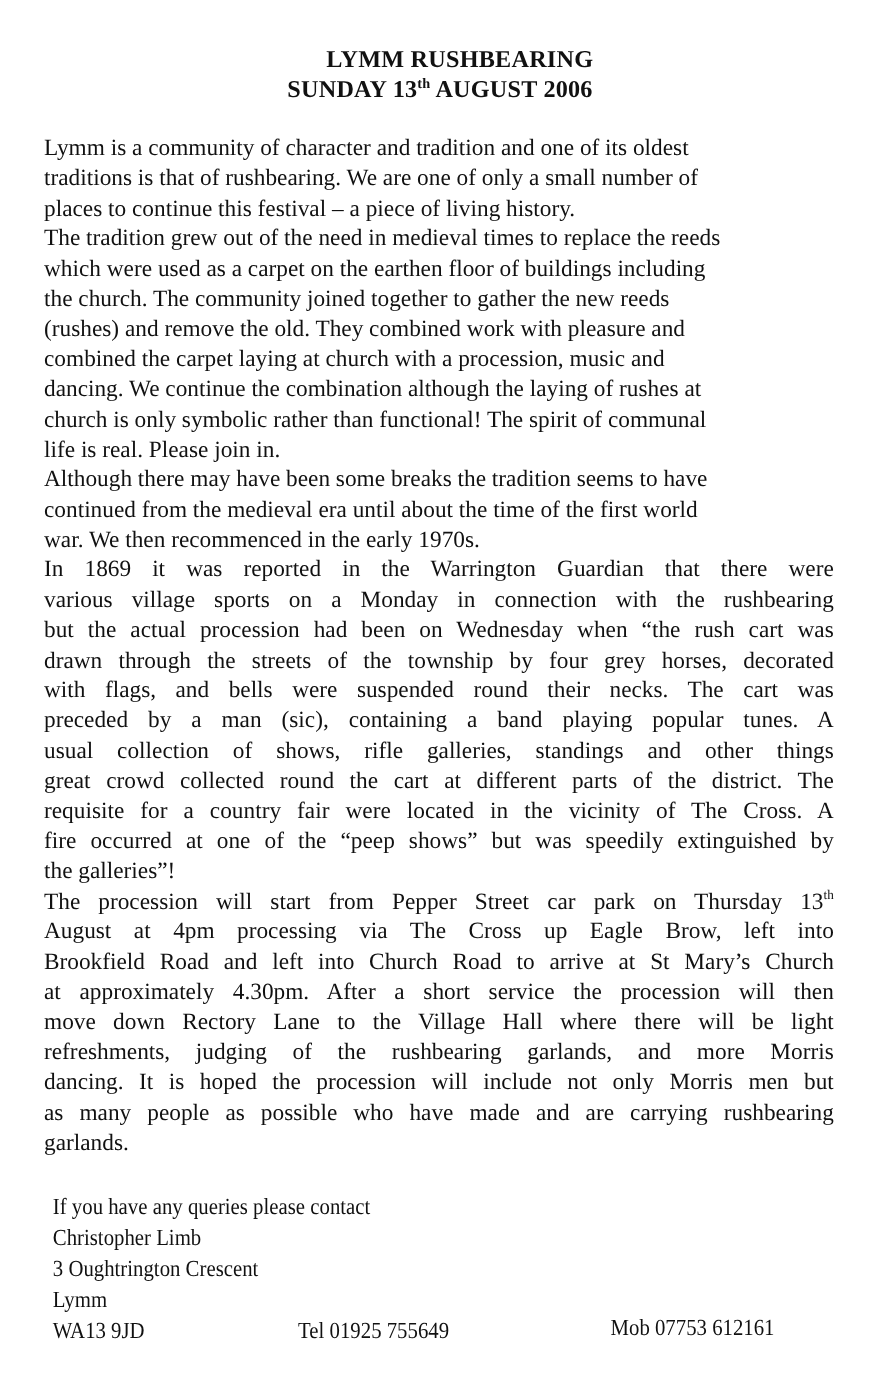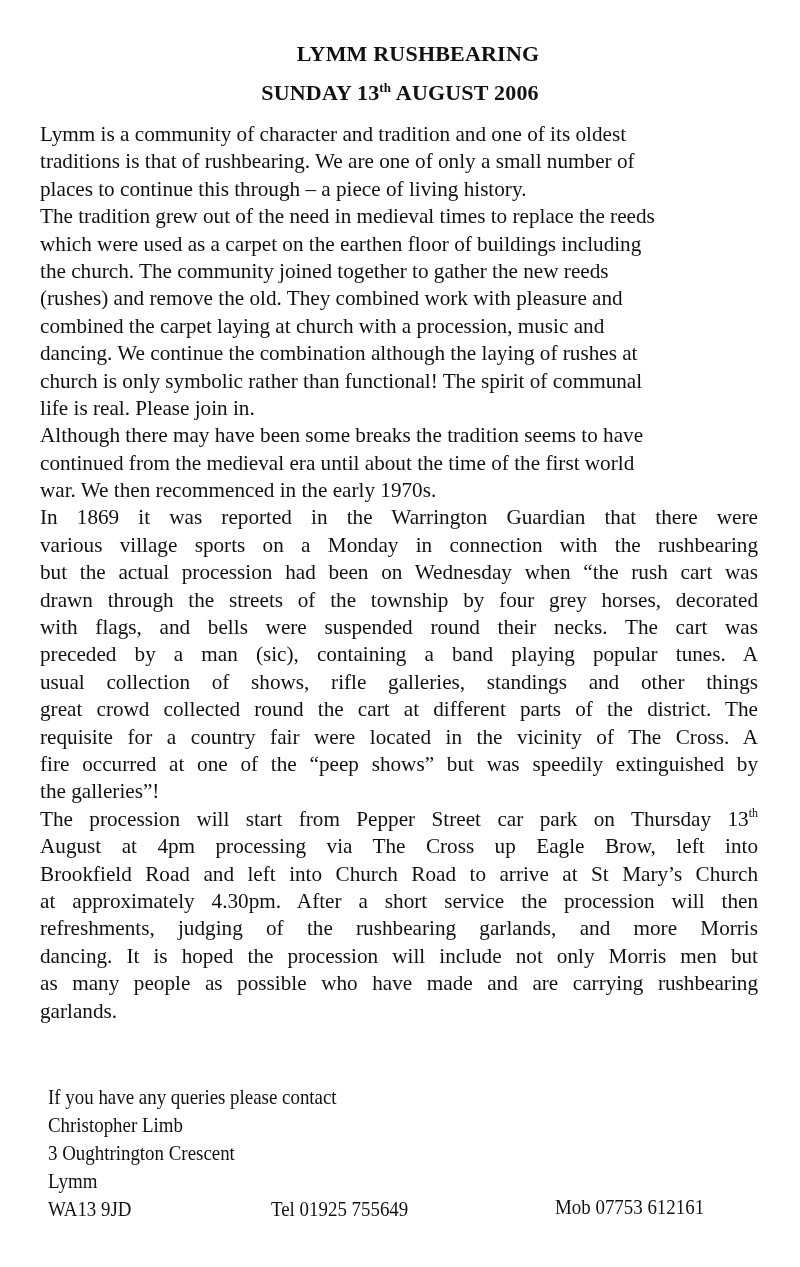--- a/index.html
+++ b/index.html
@@ -25,21 +25,21 @@
       line-height: 26px;
       letter-spacing: 0.2px;
     }
     .title sup {
       font-size: 13px;
       vertical-align: 0;
       position: relative;
       top: -8px;
     }
     #title-1 { top: 41px; padding-left: 18px; }
-    #title-2 { top: 80px; }
+    #title-2 { top: 68px; }
 
     .body-text {
       position: absolute;
       left: 40px;
       top: 121px;
       width: 718px;
       font-size: 21.2px;
       line-height: 27.4px;
     }
     .line {
@@ -100,21 +100,21 @@
 <div class="title" id="title-1">
   <span>LYMM RUSHBEARING</span>
 </div>
 <div class="title" id="title-2">
   <span>SUNDAY 13</span><sup>th</sup><span> AUGUST 2006</span>
 </div>
 
 <div class="body-text" id="body-text">
     <span class="line"><span>Lymm is a community of character and tradition and one of its oldest</span></span>
     <span class="line"><span>traditions is that of rushbearing. We are one of only a small number of</span></span>
-    <span class="line"><span>places to continue this through – a piece of living history.</span></span>
+    <span class="line"><span>places to continue this festival – a piece of living history.</span></span>
     <span class="line"><span>The tradition grew out of the need in medieval times to replace the reeds</span></span>
     <span class="line"><span>which were used as a carpet on the earthen floor of buildings including</span></span>
     <span class="line"><span>the church. The community joined together to gather the new reeds</span></span>
     <span class="line"><span>(rushes) and remove the old. They combined work with pleasure and</span></span>
     <span class="line"><span>combined  the carpet laying at church with a procession, music and</span></span>
     <span class="line"><span>dancing. We continue the combination although the laying of rushes at</span></span>
     <span class="line"><span>church is only symbolic rather than functional! The spirit of communal</span></span>
     <span class="line"><span>life is real. Please join in.</span></span>
     <span class="line"><span>Although there may have been some breaks the tradition seems to have</span></span>
     <span class="line"><span>continued from the medieval era until about the time of the first world</span></span>
@@ -127,20 +127,21 @@
     <span class="line justify"><span>preceded by a man (sic), containing a band playing popular tunes.  A</span></span>
     <span class="line justify"><span>usual collection of shows, rifle galleries, standings and other things</span></span>
     <span class="line justify"><span>great crowd collected round the cart at different parts of the district.  The</span></span>
     <span class="line justify"><span>requisite for a country fair were located in the vicinity of The Cross.  A</span></span>
     <span class="line justify"><span>fire occurred at one of the “peep shows” but was speedily extinguished by</span></span>
     <span class="line"><span>the galleries”!</span></span>
     <span class="line justify"><span>The procession will start from Pepper Street car park on Thursday 13</span><sup>th</sup></span>
     <span class="line justify"><span>August at 4pm processing via The Cross up Eagle Brow, left into</span></span>
     <span class="line justify"><span>Brookfield Road and left into Church Road to arrive at St Mary’s Church</span></span>
     <span class="line justify"><span>at approximately 4.30pm.  After a short service the procession will then</span></span>
+    <span class="line justify"><span>move down Rectory Lane to the Village Hall where there will be light</span></span>
     <span class="line justify"><span>refreshments, judging of the rushbearing garlands, and more Morris</span></span>
     <span class="line justify"><span>dancing.  It is hoped the procession will include not only Morris men but</span></span>
     <span class="line justify"><span>as many people as possible who have made and are carrying rushbearing</span></span>
     <span class="line"><span>garlands.</span></span>
   </div>
 
 <div class="contact">
   <span class="cline">If you have any queries please contact</span>
   <span class="cline">Christopher Limb</span>
   <span class="cline">3 Oughtrington Crescent</span>

